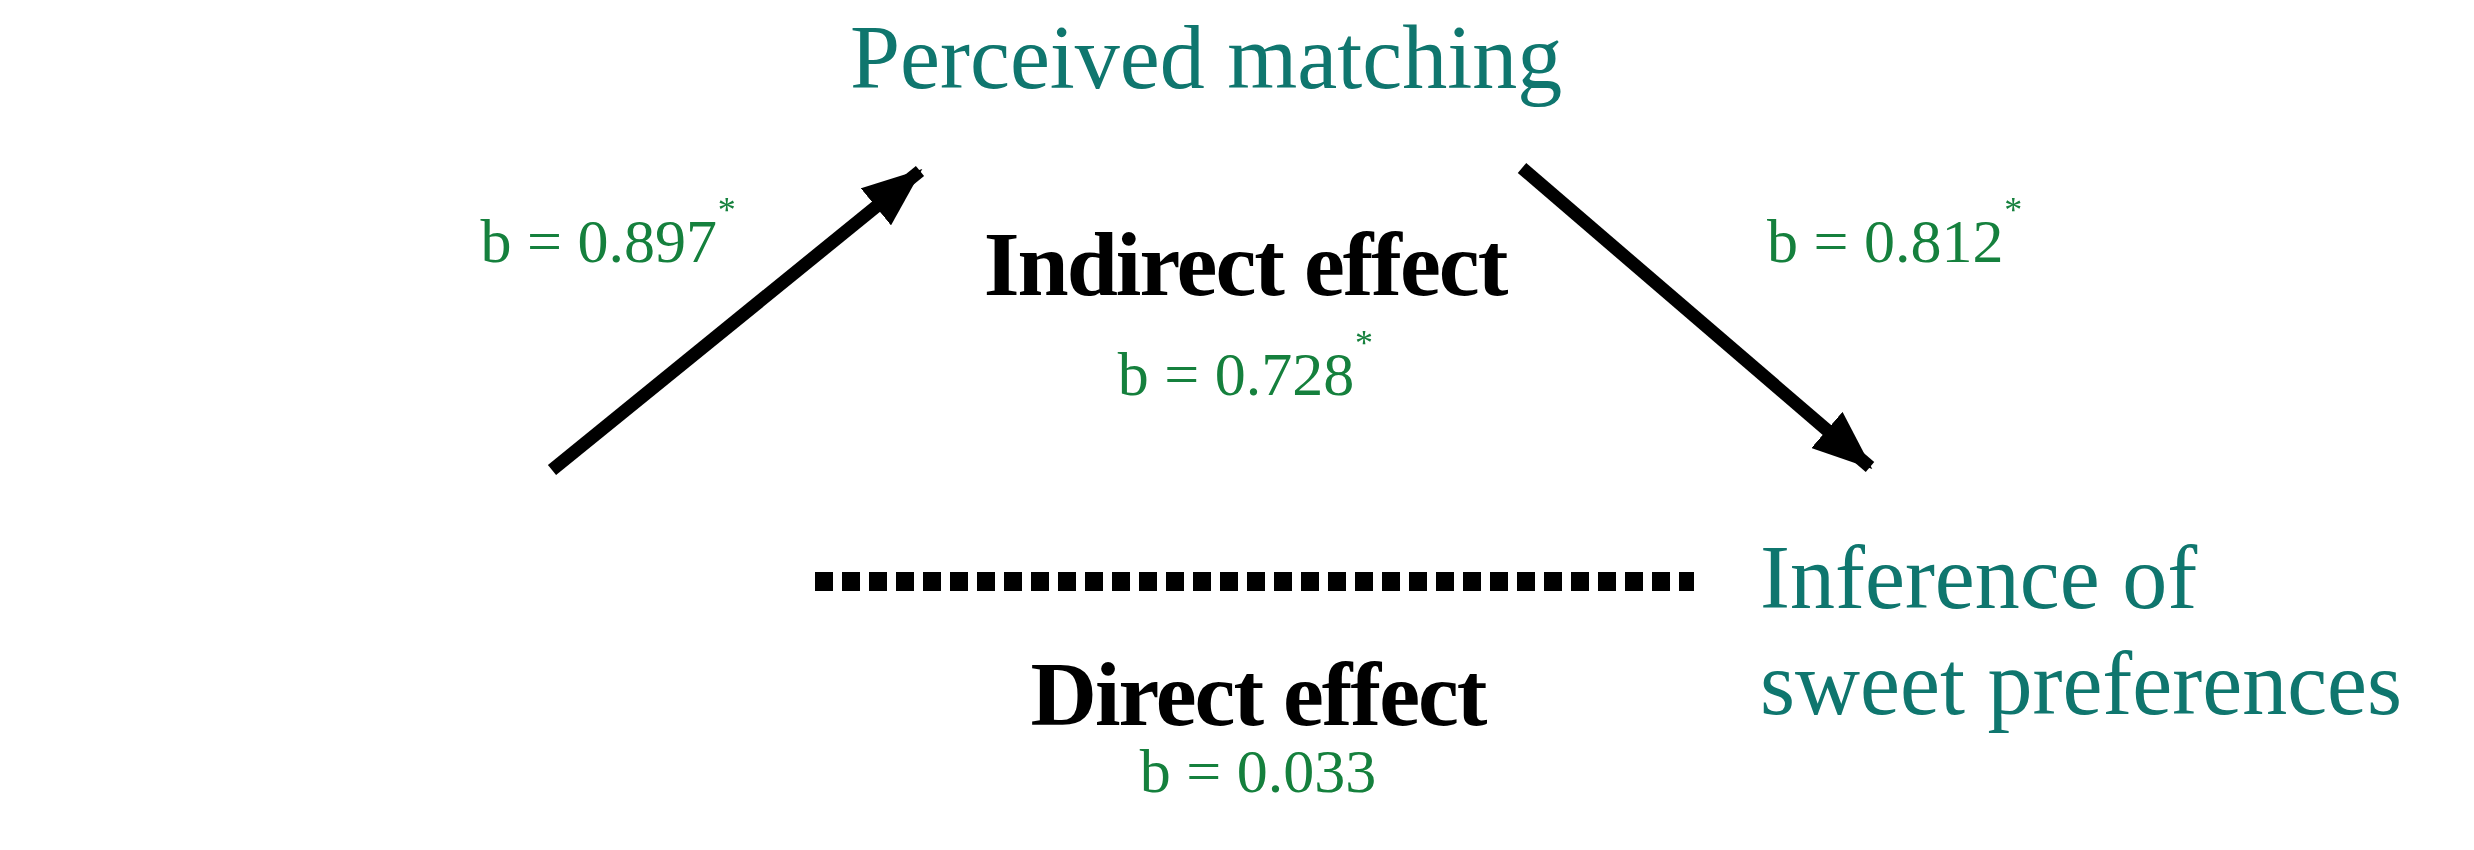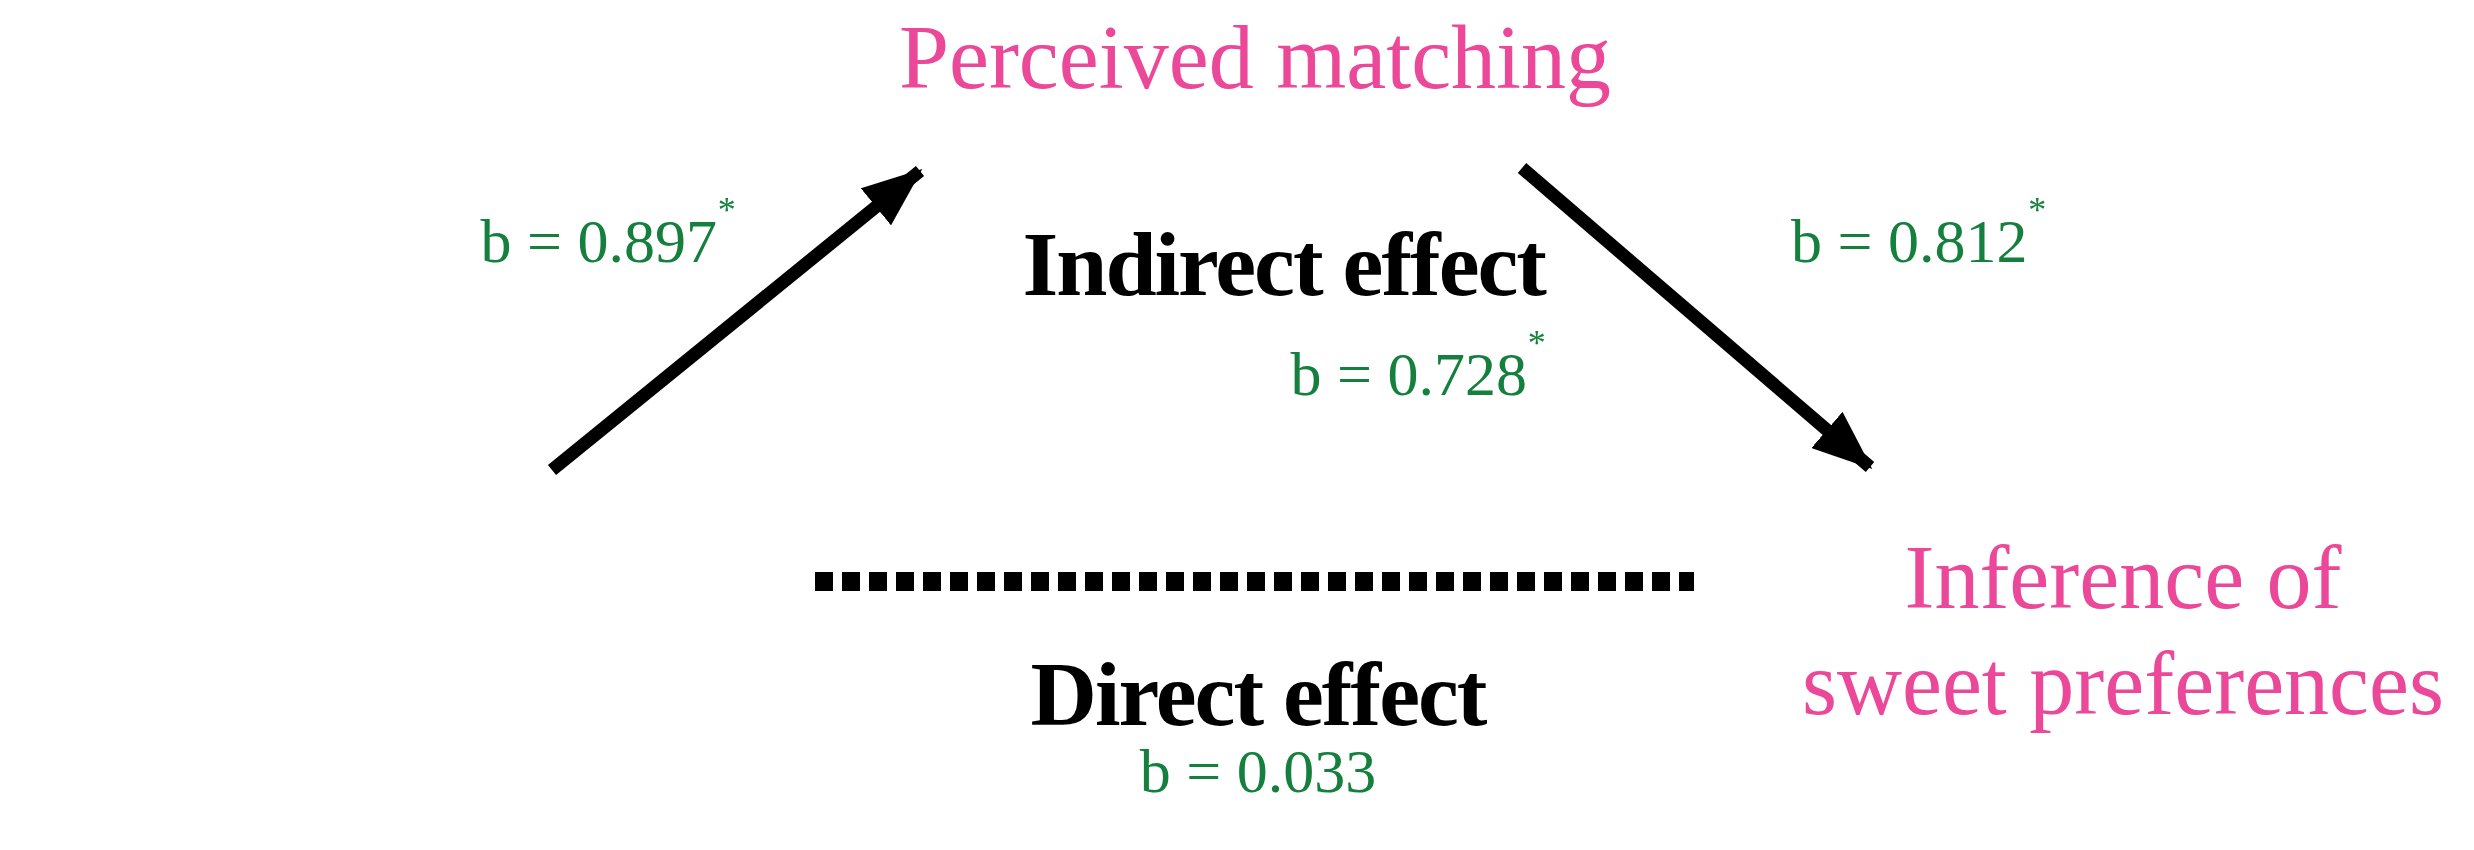--- a/index.html
+++ b/index.html
@@ -13,24 +13,23 @@
     height: 850px;
     background: #ffffff;
     color: #000000;
     font-family: "Liberation Serif", "DejaVu Serif", serif;
     overflow: hidden;
   }
   .abs { position: absolute; }
 
   
   .node {
-    text-align: center;
     font-size: 90px;
     line-height: 1.18;
-    color: #ec4899;
+    color: #0f766e;
     white-space: nowrap;
   }
   .node-sub {
     font-size: 86px;
     white-space: nowrap;
   }
   #node-mediator  { left: 850px;  top: 5px;   width: 810px; }
   #node-predictor { left: 0px;    top: 548px; width: 860px; }
   #node-outcome   { left: 1760px; top: 525px; width: 726px; }
 
@@ -42,32 +41,32 @@
     color: #15803d;
   }
   .coef sup {
     font-size: 58%;
     line-height: 0;
     position: relative;
     top: -0.52em;
     left: 0.02em;
   }
   #label-a { left: 415px;  top: 210px; width: 320px; text-align: right; }
-  #label-b { left: 1767px; top: 210px; width: 320px; text-align: left; margin-left: 24px; }
+  #label-b { left: 1767px; top: 210px; width: 320px; text-align: left; }
 
   
   .effect-block { text-align: center; }
   .effect-title {
     font-size: 92px;
     font-weight: bold;
     line-height: 1;
     letter-spacing: -2px;
     white-space: nowrap;
   }
-  #indirect-block { left: 945px; top: 218px; width: 600px; text-align: right; }
+  #indirect-block { left: 945px; top: 218px; width: 600px; }
   #indirect-block .effect-coef { margin-top: 33px; }
   #direct-block   { left: 958px; top: 648px; width: 600px; }
   #direct-block .effect-coef   { }
   .effect-coef { display: block; }
 
   
   #dotted-line {
     left: 815px;
     top: 572px;
     width: 879px;

